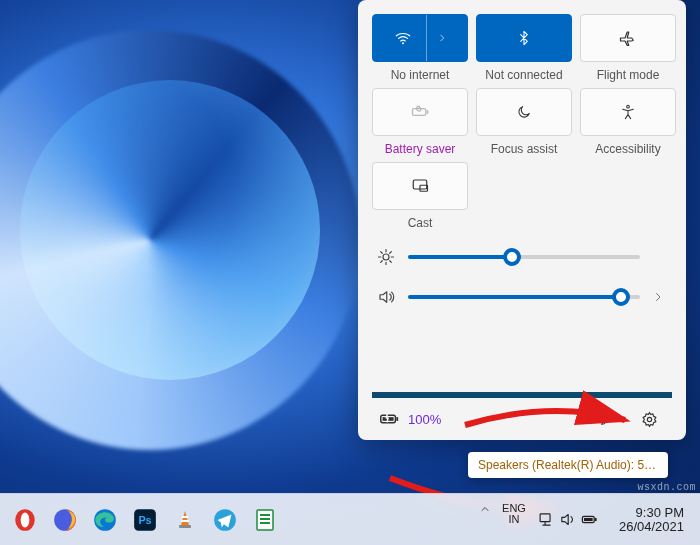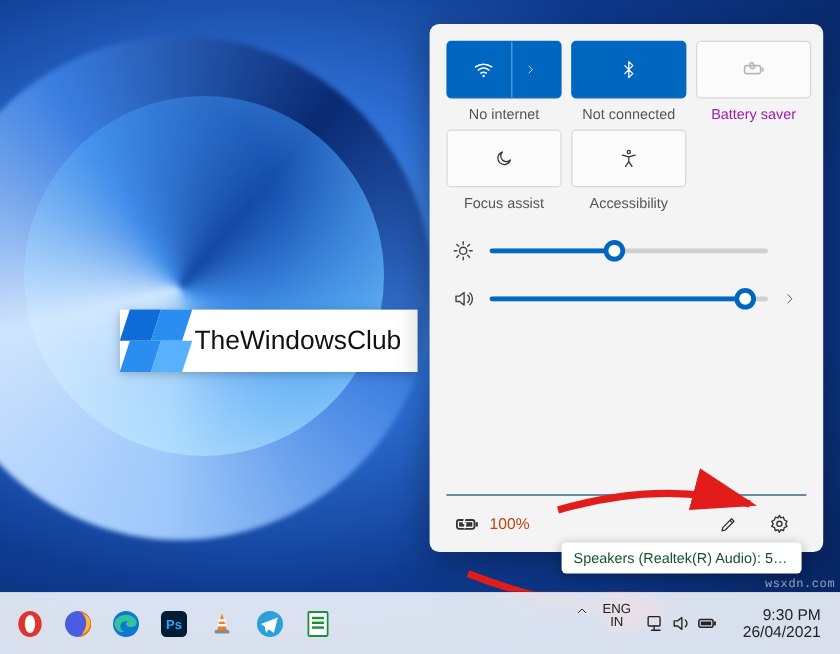--- a/index.html
+++ b/index.html
@@ -33,21 +33,21 @@
   }
   .wm-logo span { width:26px; height:26px; }
   .wm-logo span:nth-child(1){ background:#0f6bd7; transform:skewX(-18deg) translateX(4px);}
   .wm-logo span:nth-child(2){ background:#2a8ef0; transform:skewX(-18deg) translateX(4px);}
   .wm-logo span:nth-child(3){ background:#2a8ef0; transform:skewX(-18deg) translateX(4px);}
   .wm-logo span:nth-child(4){ background:#57b1fb; transform:skewX(-18deg) translateX(4px);}
   .wm-text { font-size:22px; font-weight:500; padding:0 14px 0 10px; color:#111; }
 
   
   .panel {
-    position:absolute; right:14px; top:20px; width:328px; height:440px;
+    position:absolute; right:14px; top:0; width:328px; height:440px;
     background:#f4f4f4; border-radius:8px; box-shadow:0 6px 28px rgba(0,0,0,.35);
     padding:14px 14px 0 14px; display:flex; flex-direction:column;
   }
   .tiles { display:grid; grid-template-columns: repeat(3, 1fr); gap:6px 8px; }
   .tile { display:flex; flex-direction:column; align-items:center; gap:6px; }
   .tile-btn {
     width:96px; height:48px; border-radius:4px; border:1px solid #d6d6d6;
     background:#fbfbfb; display:flex; align-items:center; justify-content:center;
     cursor:pointer; gap:6px; color:#333;
   }
@@ -64,29 +64,29 @@
     position:relative; flex:1; height:4px; background:#8a8a8a55; border-radius:2px;
   }
   .fill { position:absolute; left:0; top:0; bottom:0; background:#0067c0; border-radius:2px; }
   .thumb {
     position:absolute; top:50%; width:18px; height:18px; border-radius:50%;
     background:#fff; border:4px solid #0067c0; transform:translate(-50%,-50%);
   }
   .chev { width:16px; color:#555; }
 
   .panel-footer {
-    margin-top:auto; border-top:1px solid #0c4a6e; height:48px;
-    display:flex; align-items:center; padding:0 6px; gap:8px; color:#c2410c; font-size:13px;
+    margin-top:auto; border-top:6px solid #0c4a6e; height:48px;
+    display:flex; align-items:center; padding:0 6px; gap:8px; color:#6d28d9; font-size:13px;
   }
   .footer-spacer { flex:1; }
   .icon-btn { width:34px; height:34px; border-radius:4px; display:flex; align-items:center; justify-content:center; cursor:pointer; }
 
   
   .tooltip {
-    position:absolute; right:32px; top:452px; background:#fff; color:#14532d;
+    position:absolute; right:32px; top:452px; background:#fff; color:#a16207;
     font-size:12px; padding:6px 10px; border-radius:4px; box-shadow:0 2px 10px rgba(0,0,0,.3);
     white-space:nowrap; max-width:200px; overflow:hidden; text-overflow:ellipsis;
   }
 
   
   .arrow { position:absolute; pointer-events:none; }
   .arrow svg { overflow:visible; }
 
   
   .taskbar {
@@ -107,29 +107,20 @@
   .fillc { fill:currentColor; }
 
   .wsx { position:absolute; right:4px; bottom:52px; font-size:10px; color:rgba(255,255,255,.55); letter-spacing:.5px;font-family:Liberation Mono, monospace;}
 </style>
 </head>
 <body>
 
 <div class="desktop">
   <div class="swirl"></div>
 
-  <div class="watermark">
-    <div class="wm-logo">
-        <span></span>
-        <span></span>
-        <span></span>
-        <span></span>
-      </div>
-    <div class="wm-text">TheWindowsClub</div>
-  </div>
 
   <div class="panel">
     <div class="tiles">
 
       <div class="tile">
         <div class="tile-btn active">
           <span>
             <svg width="18" height="18" viewBox="0 0 24 24">
                 <path class="stroke" d="M3 9a15 15 0 0 1 18 0M6 12.5a10 10 0 0 1 12 0M9 16a5 5 0 0 1 6 0"></path>
                 <circle cx="12" cy="19" r="1.3" class="fillc"></circle>
@@ -148,20 +139,30 @@
         <div class="tile-btn active">
           <span>
             <svg width="16" height="16" viewBox="0 0 24 24">
                 <path class="stroke" d="M7 7l10 10-5 5V2l5 5L7 17"></path>
               </svg>
           </span>
         </div>
         <div class="tile-label">Not connected</div>
       </div>
 
+      <div class="tile">
+        <div class="tile-btn">
+          <span>
+            <svg width="18" height="18" viewBox="0 0 24 24">
+                <path class="stroke" d="M2 12h6l3-8h2l-2 8h6l2 3-2 1H11l2 6h-2l-3-6H2z"></path>
+              </svg>
+          </span>
+        </div>
+        <div class="tile-label">Flight mode</div>
+      </div>
 
       <div class="tile">
         <div class="tile-btn disabled">
           <span>
             <svg width="20" height="20" viewBox="0 0 24 24">
                 <rect x="3" y="8" width="16" height="8" rx="2" class="stroke"></rect>
                 <rect x="20" y="10" width="2" height="4" class="fillc"></rect>
                 <path class="stroke" d="M8 8c0-2 1-3 3-3 0 2 2 2 2 4 0 1-1 2-2 2s-3-1-3-3z"></path>
               </svg>
           </span>
@@ -185,20 +186,31 @@
           <span>
             <svg width="16" height="16" viewBox="0 0 24 24">
                 <circle cx="12" cy="4" r="2" class="stroke"></circle>
                 <path class="stroke" d="M4 8l8 2 8-2M12 10v6m0 0l-4 6m4-6l4 6"></path>
               </svg>
           </span>
         </div>
         <div class="tile-label">Accessibility</div>
       </div>
 
+      <div class="tile">
+        <div class="tile-btn">
+          <span>
+            <svg width="18" height="18" viewBox="0 0 24 24">
+                <rect x="3" y="4" width="18" height="12" rx="2" class="stroke"></rect>
+                <rect x="12" y="11" width="10" height="8" rx="1" class="stroke" fill="#fbfbfb"></rect>
+              </svg>
+          </span>
+        </div>
+        <div class="tile-label">Cast</div>
+      </div>
       <div></div>
         <div></div>
     </div>
 
     <div class="sliders">
       <div class="slider-row">
         <span class="slider-icon">
           <svg width="18" height="18" viewBox="0 0 24 24">
               <circle cx="12" cy="12" r="4" class="stroke"></circle>
               <path class="stroke" d="M12 2v3M12 19v3M2 12h3M19 12h3M4.9 4.9l2.1 2.1M17 17l2.1 2.1M4.9 19.1L7 17M17 7l2.1-2.1"></path>

